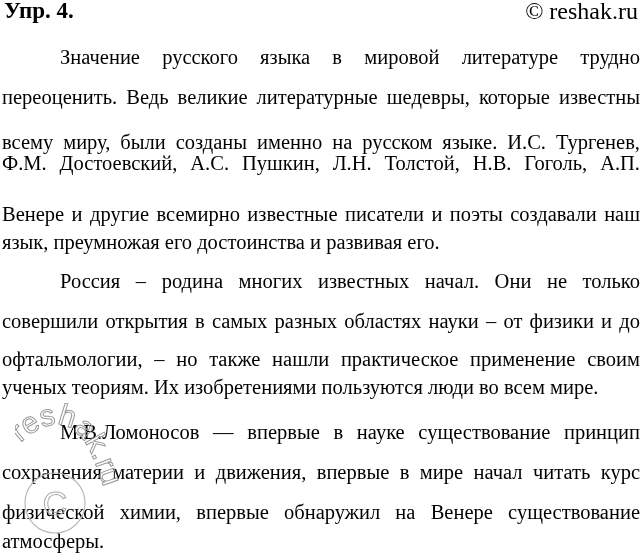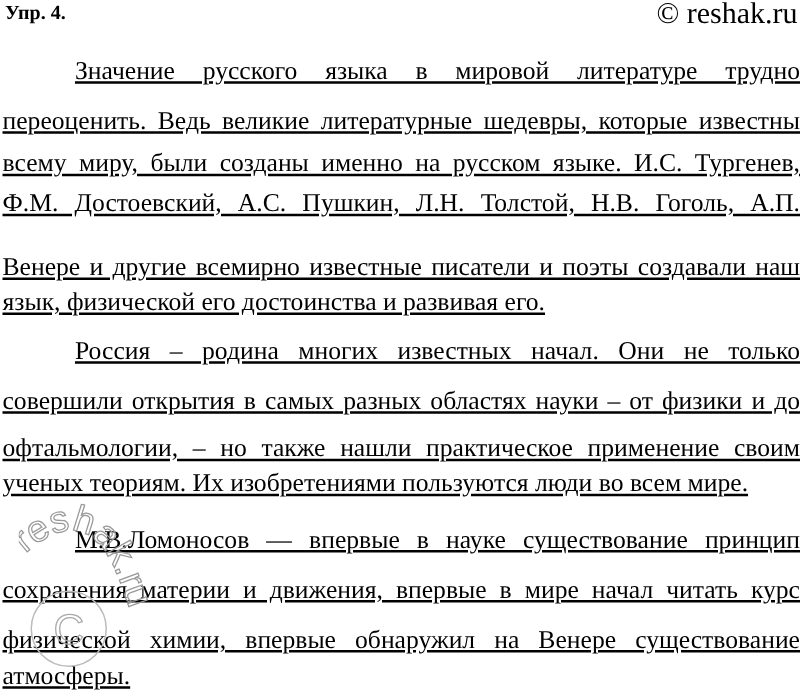--- a/index.html
+++ b/index.html
@@ -2,51 +2,51 @@
 <html><head>
   <meta charset="utf-8">
   <style>
     html, body { margin: 0; padding: 0; background: #ffffff; }
     body {
       width: 644px; height: 555px; position: relative; overflow: hidden;
       font-family: "Liberation Serif", serif; color: #000;
     }
     .header-title {
       position: absolute; left: 4px; top: 0px;
-      font-weight: bold; font-size: 16px; line-height: 22px;
+      font-weight: bold; font-size: 23px; line-height: 22px;
     }
     .header-credit {
       position: absolute; right: 6px; top: 0px;
       font-size: 24px; line-height: 22px;
     }
     .para-line {
       position: absolute; left: 2px; width: 638px;
       font-size: 20.5px; line-height: 22px; white-space: nowrap;
-      text-align: justify; text-align-last: justify; text-decoration: underline;
+      text-align: justify; text-align-last: justify;
     }
     .para-line.indent { left: 60px; width: 580px; }
     .para-line.last { text-align-last: left; }
     .watermark {
       position: absolute; left: 15px; top: 403px; width: 110px; height: 150px;
       pointer-events: none;
     }
   </style>
 </head>
 <body>
 
 <div class="header-title">Упр. 4.</div>
 <div class="header-credit">© reshak.ru</div>
 
 <div>
   <div class="para-line indent" style="top:46px">Значение русского языка в мировой литературе трудно</div>
   <div class="para-line" style="top:86px">переоценить. Ведь великие литературные шедевры, которые известны</div>
-  <div class="para-line" style="top:120px">всему миру, были созданы именно на русском языке.  И.С. Тургенев,</div>
+  <div class="para-line" style="top:131px">всему миру, были созданы именно на русском языке.  И.С. Тургенев,</div>
   <div class="para-line" style="top:152px">Ф.М. Достоевский, А.С. Пушкин, Л.Н. Толстой, Н.В. Гоголь, А.П.</div>
   <div class="para-line" style="top:203px">Венере и другие всемирно известные писатели и поэты создавали наш</div>
-  <div class="para-line last" style="top:231px">язык, физической его достоинства и развивая его.</div>
+  <div class="para-line last" style="top:231px">язык, преумножая его достоинства и развивая его.</div>
 </div>
 
 <div>
   <div class="para-line indent" style="top:270px">Россия – родина многих известных начал. Они не только</div>
   <div class="para-line" style="top:310px">совершили открытия в самых разных областях науки – от физики и до</div>
   <div class="para-line" style="top:348px">офтальмологии, – но также нашли практическое применение своим</div>
   <div class="para-line last" style="top:376px">ученых теориям. Их изобретениями пользуются люди во всем мире.</div>
 </div>
 
 <div>

